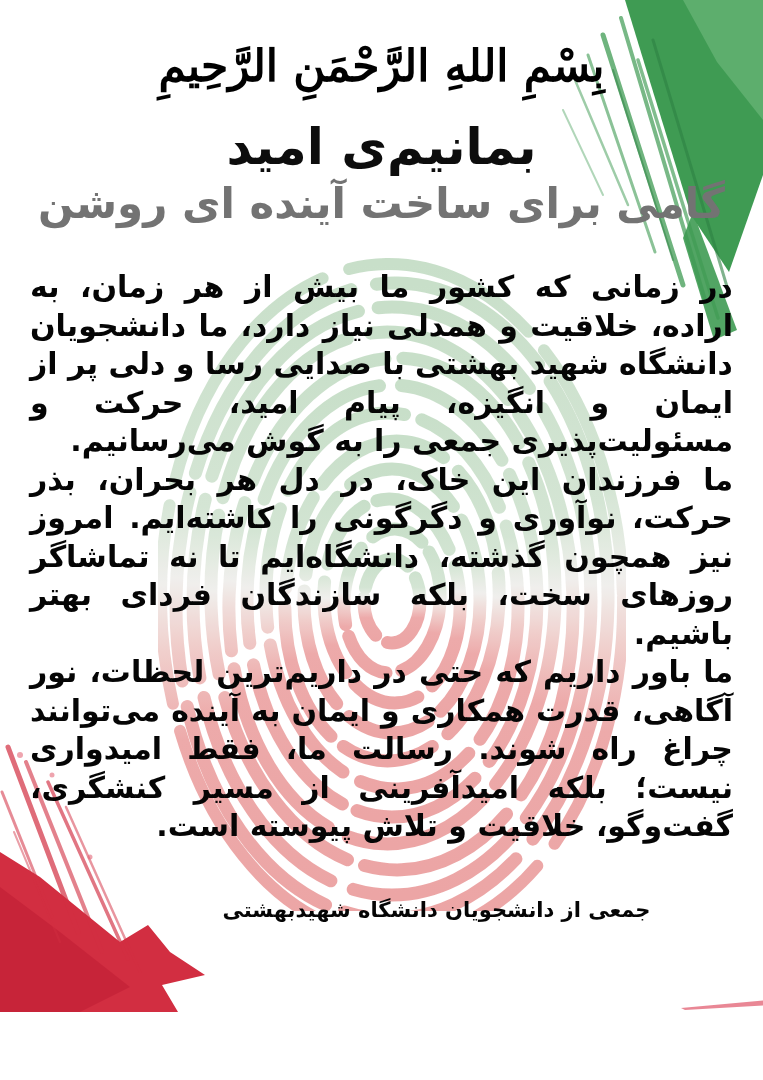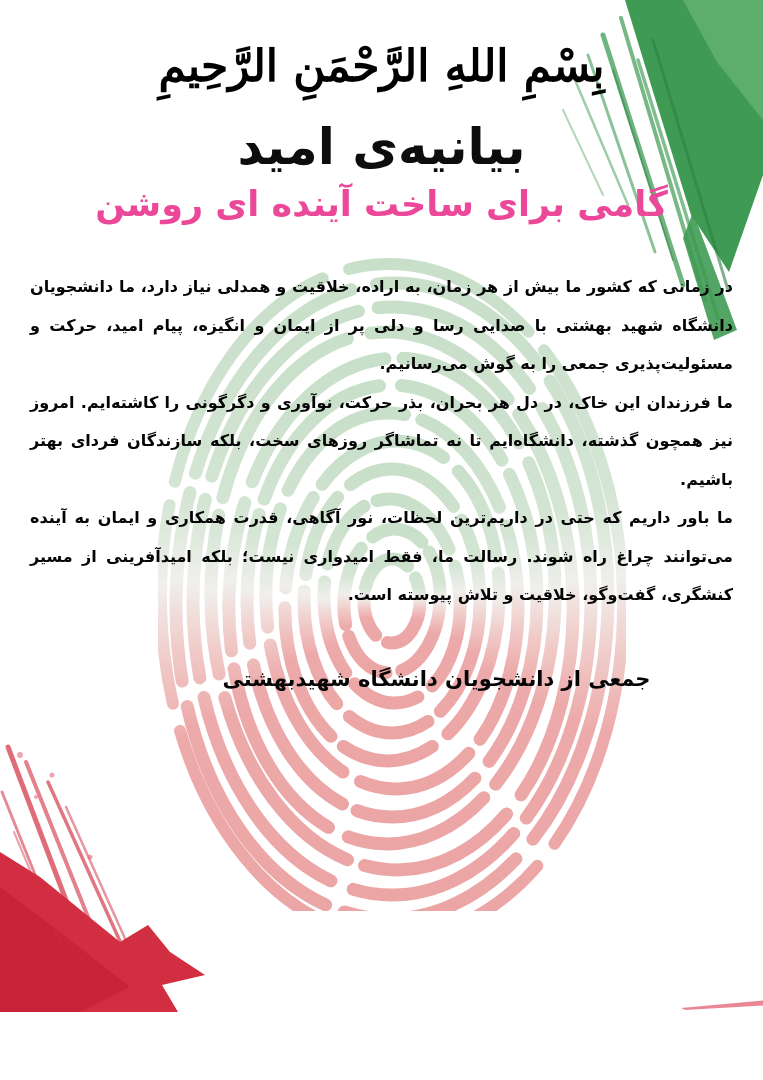--- a/index.html
+++ b/index.html
@@ -39,28 +39,28 @@
   }
   .title{
     margin-top:0px;
     font-size:50px;
     font-weight:800;
     color:#0d0d0d;
     line-height:62px;
   }
   .subtitle{
     margin-top:4px;
-    font-size:35px;
+    font-size:42px;
     font-weight:bold;
-    color:#ec4899;
+    color:#737373;
     line-height:44px;
   }
   .bodytext{
     margin:42px 30px 0 30px;
-    font-size:16px;
+    font-size:30px;
     font-weight:bold;
     line-height:38.5px;
     text-align:justify;
     color:#050505;
   }
   .bodytext p{margin:0;padding:0;}
   .signature{
     margin-top:52px;
     font-size:21px;
     font-weight:bold;
@@ -138,21 +138,21 @@
   </svg>
 
   <svg class="corner-red-streak" viewBox="0 0 90 14" aria-hidden="true">
     <polygon points="0,12 88,4 90,9 4,14" fill="#e4697a" opacity="0.8"></polygon>
   </svg>
 
   <div class="content">
 
     <div class="bismillah">بِسْمِ اللهِ الرَّحْمَنِ الرَّحِيمِ</div>
 
-    <div class="title">بیانیه‌ی امید</div>
+    <div class="title">بمانیم‌ی امید</div>
 
     <div class="subtitle">گامی برای ساخت آینده ای روشن</div>
 
     <div class="bodytext">
       <p>در زمانی که کشور ما بیش از هر زمان، به اراده، خلاقیت و همدلی نیاز دارد، ما دانشجویان دانشگاه شهید بهشتی با صدایی رسا و دلی پر از ایمان و انگیزه، پیام امید، حرکت و مسئولیت‌پذیری جمعی را به گوش می‌رسانیم.</p>
       <p>ما فرزندان این خاک، در دل هر بحران، بذر حرکت، نوآوری و دگرگونی را کاشته‌ایم. امروز نیز همچون گذشته، دانشگاه‌ایم تا نه تماشاگر روزهای سخت، بلکه سازندگان فردای بهتر باشیم.</p>
       <p>ما باور داریم که حتی در داریم‌ترین لحظات، نور آگاهی، قدرت همکاری و ایمان به آینده می‌توانند چراغ راه شوند. رسالت ما، فقط امیدواری نیست؛ بلکه امیدآفرینی از مسیر کنشگری، گفت‌وگو، خلاقیت و تلاش پیوسته است.</p>
     </div>
 
     <div class="signature">جمعی از دانشجویان دانشگاه شهیدبهشتی</div>

